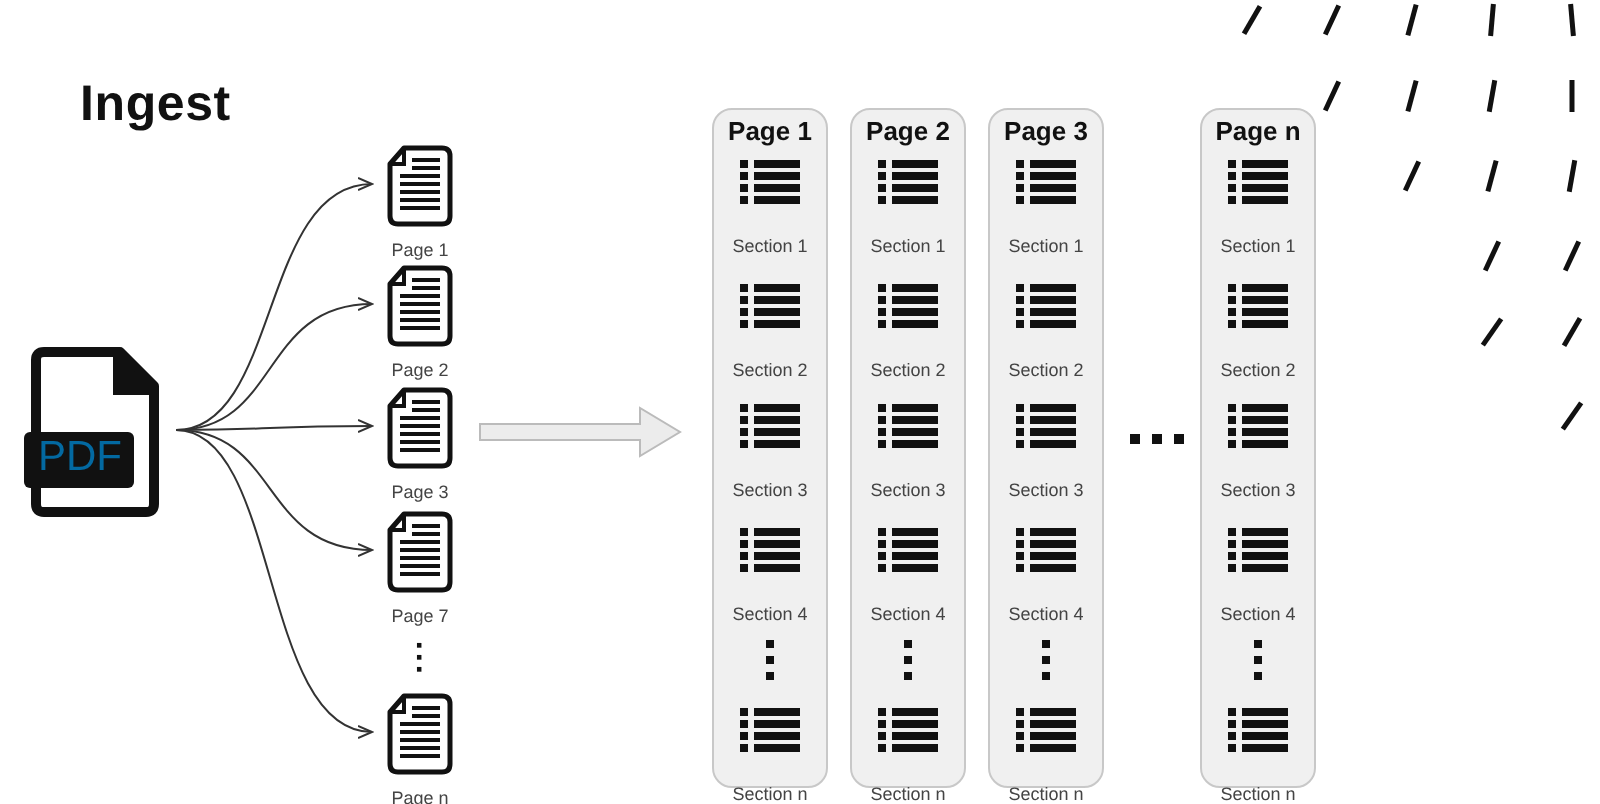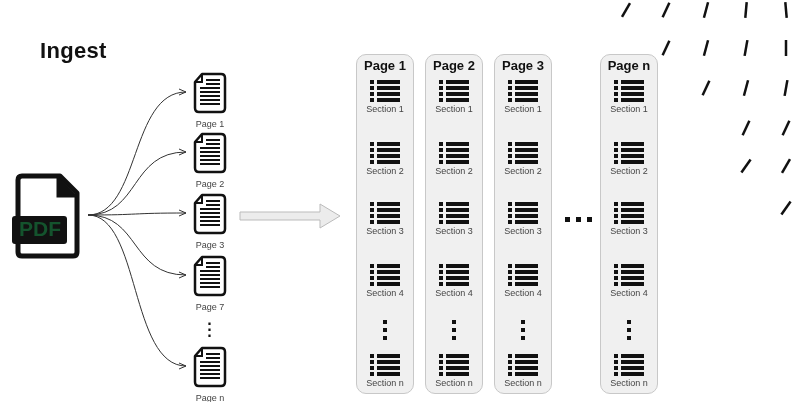--- a/index.html
+++ b/index.html
@@ -1,25 +1,25 @@
 <!DOCTYPE html>
 <html><head>
 <meta charset="utf-8">
 <style>
   html,body{margin:0;padding:0;background:#fff;}
   body{width:800px;height:402px;position:relative;overflow:hidden;font-family:"Liberation Sans","DejaVu Sans",sans-serif;color:#111;}
-  .title{position:absolute;left:40px;top:38px;font-size:22px;font-weight:bold;letter-spacing:0.3px;text-align:right;}
+  .title{position:absolute;left:40px;top:38px;font-size:25px;font-weight:bold;letter-spacing:0.3px;text-align:right;}
   svg.layer{position:absolute;left:0;top:0;}
   .page-doc{position:absolute;width:34px;text-align:center;}
   .page-doc .lbl{font-size:9px;color:#444;margin-top:1px;white-space:nowrap;margin-left:-10px;width:54px;}
   .vdots{position:absolute;font-size:16px;font-weight:bold;line-height:6px;width:10px;text-align:center;}
   .col{position:absolute;top:54px;width:58px;height:340px;background:#f0f0f0;border:1px solid #c8c8c8;border-radius:10px;box-sizing:border-box;}
   .col .hdr{text-align:center;font-weight:bold;font-size:13px;margin-top:3px;}
   .sec{position:absolute;left:0;width:100%;text-align:center;}
-  .sec .lbl{font-size:9px;color:#444;margin-top:1px;text-align:center;}
+  .sec .lbl{font-size:9px;color:#444;margin-top:15px;text-align:center;}
   .listicon{display:block;margin:0 auto;}
   .col .cdots{position:absolute;left:0;width:100%;top:264px;}
   .hdots{position:absolute;left:564px;top:216px;}
 </style>
 </head>
 <body>
 
 <div class="title">Ingest</div>
 
 <svg class="layer" width="800" height="402">
@@ -56,21 +56,21 @@
     </g>
 
   <path d="M240,212 L320,212 L320,204 L340,216 L320,228 L320,220 L240,220 Z" fill="#ececec" stroke="#bbb" stroke-width="1"></path>
 
   <g>
     <path d="M22,176 L60,176 L77,193 L77,252 Q77,256 73,256 L22,256 Q18,256 18,252 L18,180 Q18,176 22,176 Z" fill="none" stroke="#111" stroke-width="5" stroke-linejoin="round"></path>
     <path d="M58,176 L58,196 L77,196" fill="#111" stroke="#111" stroke-width="3"></path>
     <rect x="12" y="216" width="55" height="28" rx="3" fill="#111"></rect>
   </g>
 </svg>
-<div style="position:absolute;left:14px;top:217px;width:52px;text-align:center;color:#14532d;font-weight:bold;font-size:21px;">PDF</div>
+<div style="position:absolute;left:14px;top:217px;width:52px;text-align:center;color:#0369a1;font-weight:normal;font-size:21px;">PDF</div>
 
 <div id="pages">
     <div class="page-doc" style="left: 193px; top: 72px;"><svg width="34" height="42">
    <path d="M9,2 L28,2 Q32,2 32,6 L32,36 Q32,40 28,40 L6,40 Q2,40 2,36 L2,10 Z" fill="#fff" stroke="#111" stroke-width="2.5" stroke-linejoin="round"></path>
    <path d="M2,10 L9,10 L9,2" fill="none" stroke="#111" stroke-width="2"></path>
    <line x1="13" y1="8" x2="27" y2="8" stroke="#111" stroke-width="2"></line>
         <line x1="13" y1="12" x2="27" y2="12" stroke="#111" stroke-width="2"></line>
         <line x1="7" y1="16" x2="27" y2="16" stroke="#111" stroke-width="2"></line>
         <line x1="7" y1="20" x2="27" y2="20" stroke="#111" stroke-width="2"></line>
         <line x1="7" y1="24" x2="27" y2="24" stroke="#111" stroke-width="2"></line>

